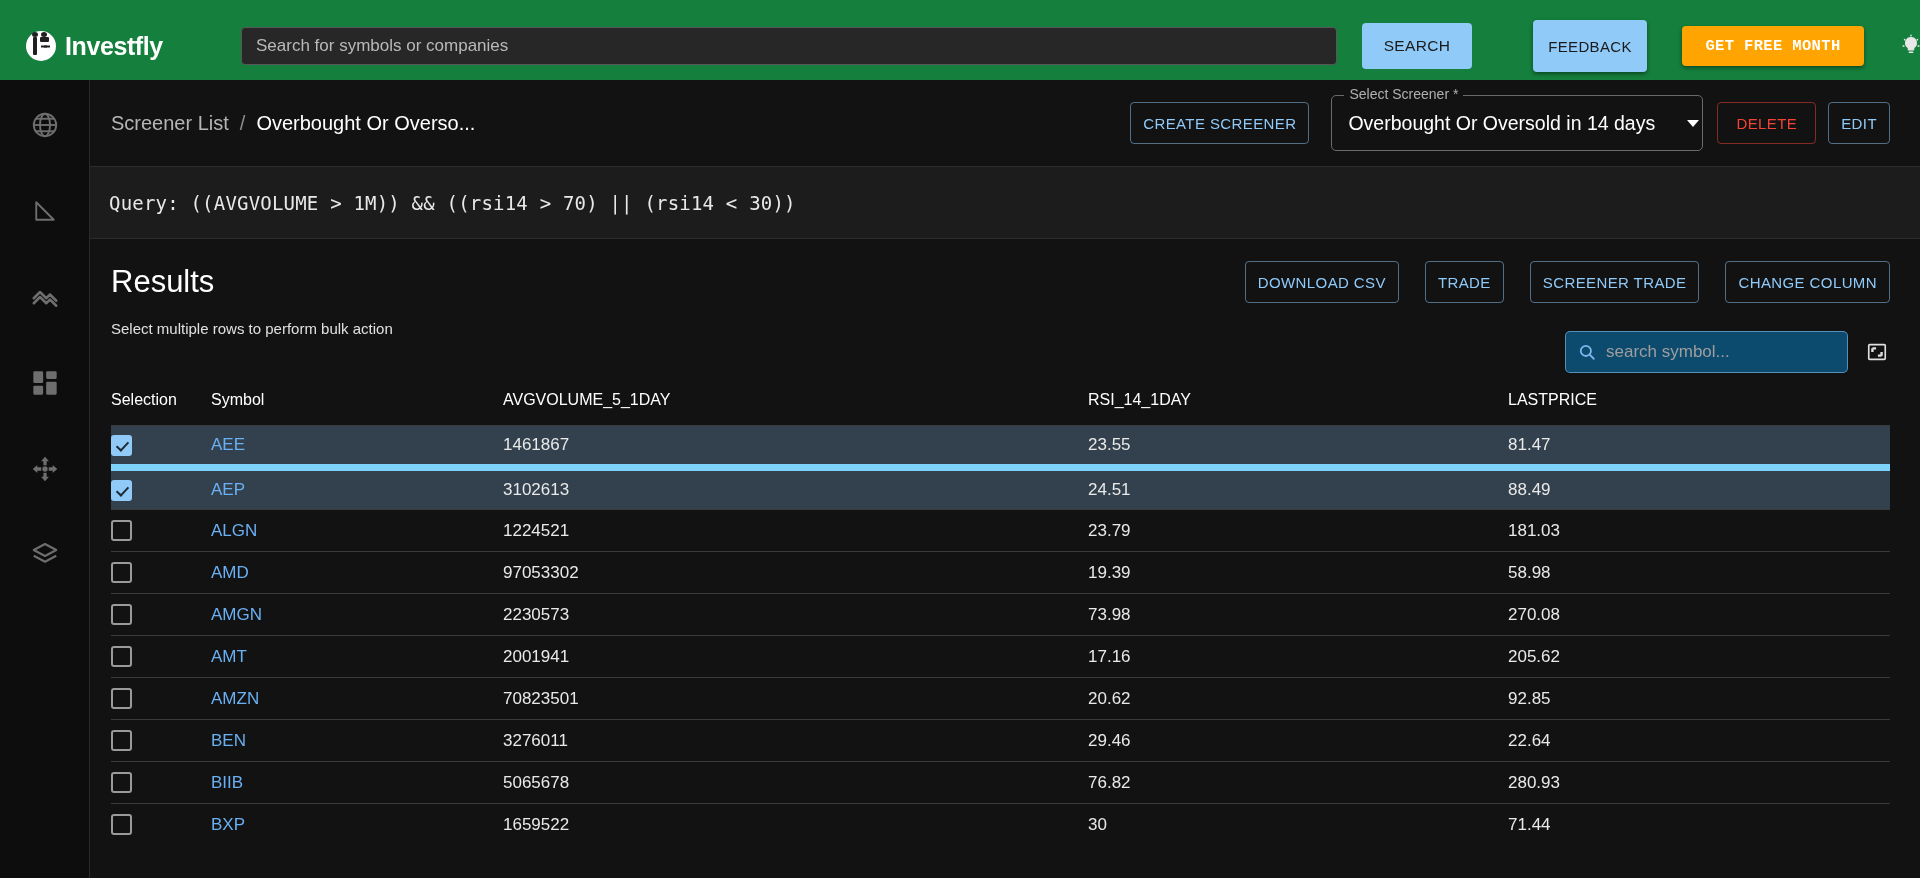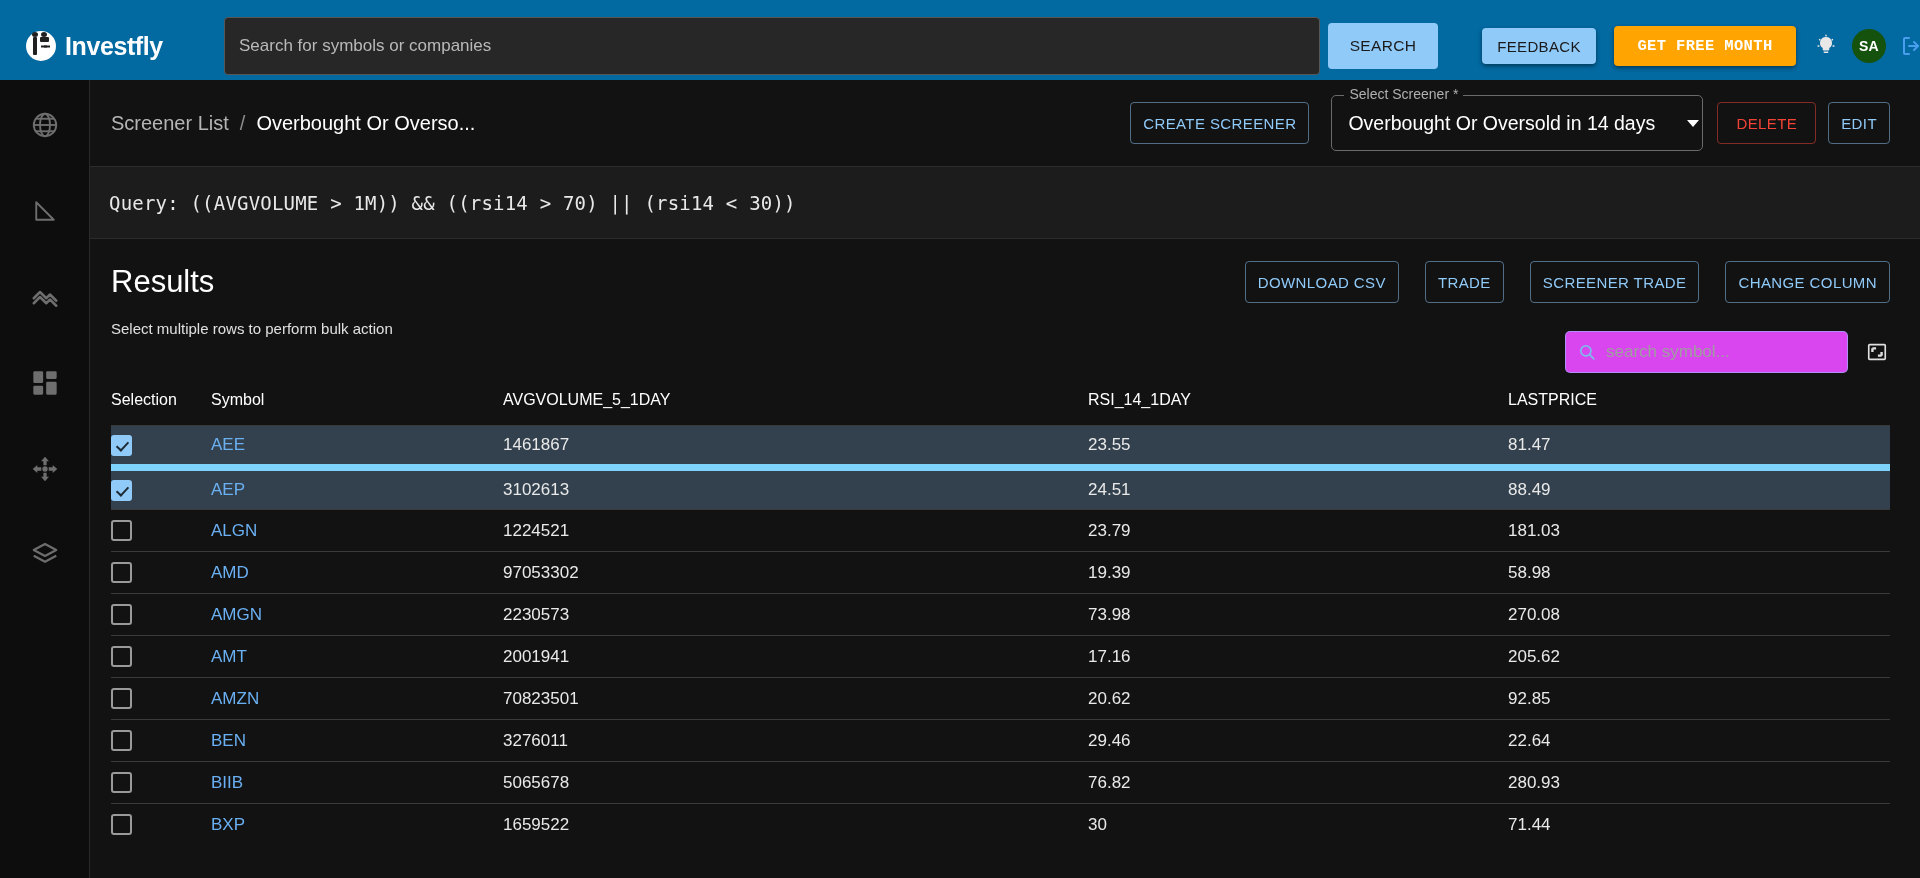--- a/index.html
+++ b/index.html
@@ -8,24 +8,24 @@
     background: #121212;
     font-family: "Liberation Sans", sans-serif;
     color: #ffffff;
     overflow: hidden;
   }
 
   
   .appbar {
     position: absolute; top: 0; left: 0;
     width: 1920px; height: 80px;
-    background: #0369a1;
+    background: #15803d;
     display: flex; align-items: center;
     padding: 12px 22px 0 26px;
-    gap: 0;
+    gap: 17px;
     z-index: 30;
   }
   .brand { display: flex; align-items: center; gap: 9px; width: 174px; flex: 0 0 auto; }
   .brand-mark {
     width: 30px; height: 30px; border-radius: 50%;
     background: #ffffff; position: relative; flex: 0 0 auto;
   }
   .brand-mark::before {
     content: ""; position: absolute; left: 7px; top: 6px;
     width: 4px; height: 18px; background: #202020; border-radius: 1px;
@@ -41,39 +41,39 @@
     background: #202020; border-radius: 50%;
   }
   .brand-dot2 {
     position: absolute; left: 15px; top: 1px; width: 6px; height: 5px;
     background: #202020; border-radius: 50%;
   }
   .brand-name { font-size: 25px; font-weight: bold; letter-spacing: -0.4px; color: #fff; }
 
   .search-wrap { flex: 0 0 auto; margin-left: 24px; }
   .search-input {
-    width: 1096px; height: 58px;
+    width: 1096px; height: 38px;
     background: #272727;
     border: 1px solid #575757; border-radius: 4px;
     color: #ffffff; font-size: 17px;
     padding: 0 14px;
     font-family: "Liberation Sans", sans-serif;
     outline: none;
   }
   .search-input::placeholder { color: #b9b9b9; }
 
   .btn-search {
     height: 46px; min-width: 110px; margin-left: 8px;
     background: #90caf9; color: #1a1a1a;
     border: none; border-radius: 4px;
     font-size: 15.5px; font-weight: 500; letter-spacing: 0.35px;
     cursor: pointer; font-family: "Liberation Sans", sans-serif;
   }
   .btn-feedback {
-    height: 36px; min-width: 114px; margin-left: 44px;
+    height: 52px; min-width: 114px; margin-left: 44px;
     background: #90caf9; color: #1a1a1a;
     border: none; border-radius: 4px;
     font-size: 15px; font-weight: 500; letter-spacing: 0.35px;
     cursor: pointer; font-family: "Liberation Sans", sans-serif;
     box-shadow: 0 2px 4px rgba(0,0,0,.45);
   }
   .btn-free {
     height: 40px; min-width: 182px; margin-left: 18px;
     background: #ffa400; color: #ffffff;
     border: none; border-radius: 4px;
@@ -203,21 +203,21 @@
   .hint { margin-top: 17px; font-size: 15px; color: #e0e0e0; }
 
   .searchrow {
     margin-top: -6px;
     display: flex; align-items: center; justify-content: flex-end; gap: 16px;
   }
   .symbol-search {
     position: relative; width: 283px; height: 42px;
     border: 1px solid rgba(144,202,249,.55); border-radius: 5px;
     display: flex; align-items: center; padding-left: 40px;
-    background: #d946ef;
+    background: #0c4a6e;
   }
   .symbol-search input {
     width: 100%; height: 100%;
     background: transparent; border: none; outline: none;
     color: #ffffff; font-size: 17px;
     font-family: "Liberation Sans", sans-serif;
   }
   .symbol-search input::placeholder { color: #9e9e9e; }
   .mag {
     position: absolute; left: 12px; top: 50%; transform: translateY(-50%);

